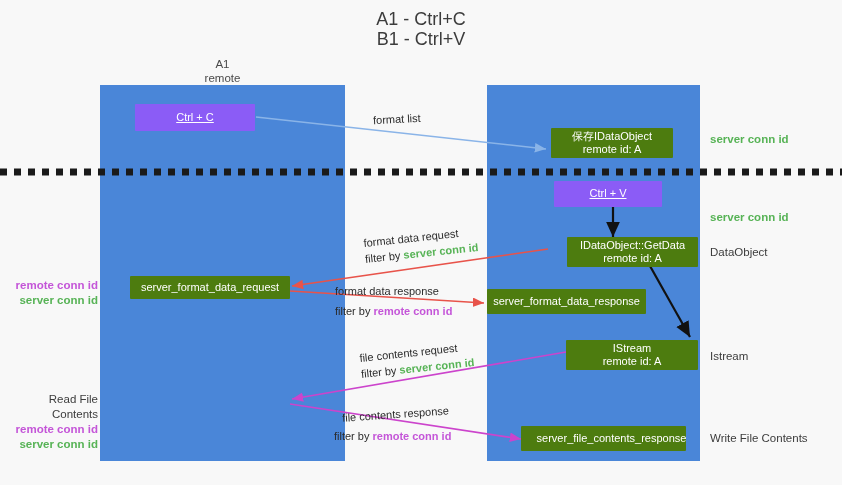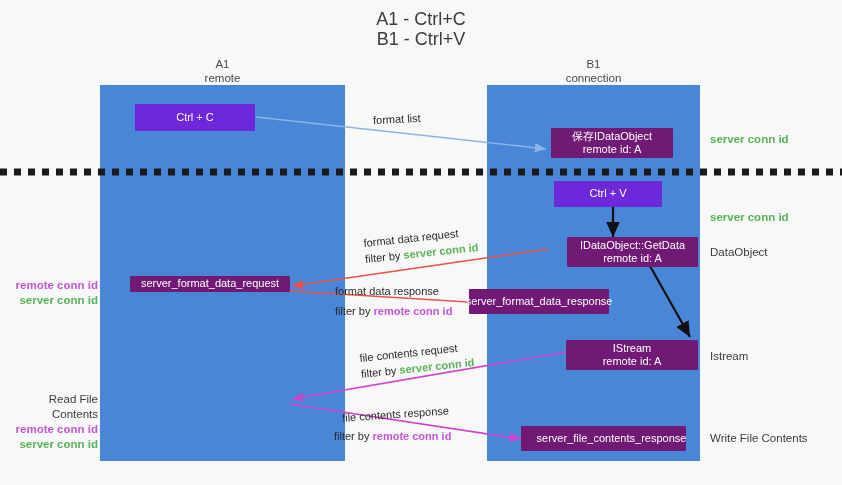--- a/index.html
+++ b/index.html
@@ -59,22 +59,22 @@
     flex-direction: column;
     align-items: center;
     justify-content: center;
     color: #ffffff;
     font-size: 11px;
     line-height: 13.5px;
     text-align: center;
     white-space: pre-line;
     border-radius: 1px;
   }
-  .node.green { background: #6d28d9; }
-  .node.orange { background: #701a75; }
+  .node.green { background: #8b5cf6; text-decoration: underline; }
+  .node.orange { background: #4d7c0f; }
   .side-label {
     position: absolute;
     font-size: 11.5px;
     line-height: 15px;
     white-space: pre-line;
   }
   .side-label.plain { color: #3c3c3c; }
   .c-green { color: #57b356; font-weight: bold; }
   .c-purple { color: #c455d8; font-weight: bold; }
   .c-dark { color: #2b2b2b; }
@@ -90,22 +90,20 @@
 </head>
 <body>
 
 <div class="canvas">
 
   <div class="title">A1 - Ctrl+C
 B1 - Ctrl+V</div>
 
   <div class="col-header a1">A1
 remote</div>
-  <div class="col-header b1">B1
-connection</div>
 
   <div class="lane a1"></div>
   <div class="lane b1"></div>
 
   <svg class="svg-layer" viewBox="0 0 842 485">
     <defs>
       <marker id="ar-blue" markerWidth="8" markerHeight="8" refX="7" refY="3" orient="auto">
         <path d="M0,0 L7,3 L0,6 z" fill="#8ab4e8"></path>
       </marker>
       <marker id="ar-red" markerWidth="8" markerHeight="8" refX="7" refY="3" orient="auto">
@@ -139,23 +137,23 @@
   <div class="node green" style="left:135px; top:104px; width:120px; height:27px;">Ctrl + C</div>
 
   <div class="node orange" style="left:551px; top:128px; width:122px; height:30px;">保存IDataObject
 remote id: A</div>
 
   <div class="node green" style="left:554px; top:181px; width:108px; height:26px;">Ctrl + V</div>
 
   <div class="node orange" style="left:548px; top:237px; width:131px; height:30px;margin-left:19px;">IDataObject::GetData
 remote id: A</div>
 
-  <div class="node orange" style="left:130px; top:276px; width:160px; height:16px;">server_format_data_request</div>
-
-  <div class="node orange" style="left:469px; top:289px; width:140px; height:25px;">server_format_data_response</div>
+  <div class="node orange" style="left:130px; top:276px; width:160px; height:23px;">server_format_data_request</div>
+
+  <div class="node orange" style="left:487px; top:289px; width:159px; height:25px;">server_format_data_response</div>
 
   <div class="node orange" style="left:566px; top:340px; width:132px; height:30px;">IStream
 remote id: A</div>
 
 
   <div class="node orange" style="left:521px; top:426px; width:165px; height:25px;padding-left:16px;">server_file_contents_response</div>
 
   <div class="edge-label" style="left:373px; top:111px; transform:rotate(-3deg);">format list</div>
 
   <div class="edge-label" style="left:364px; top:229px; transform:rotate(-6deg);">

